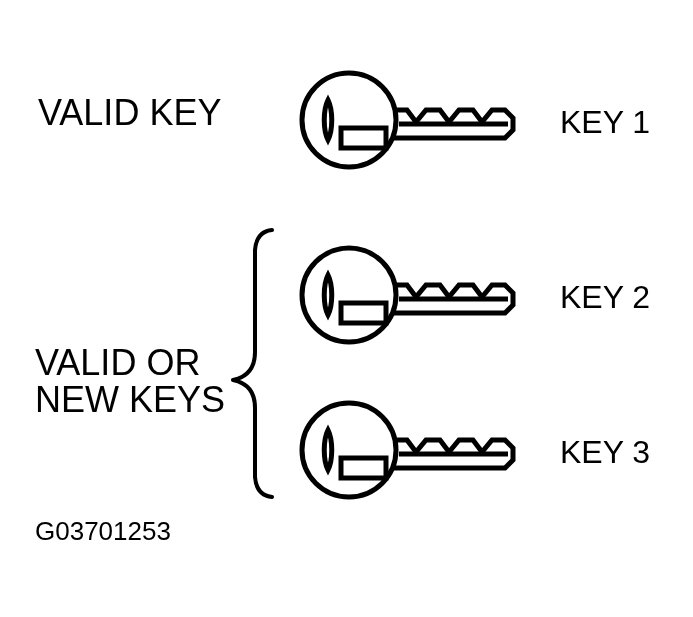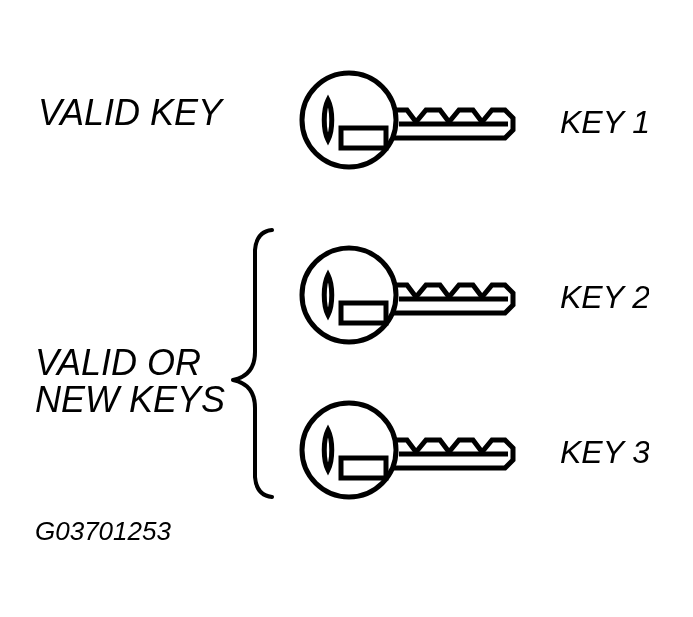--- a/index.html
+++ b/index.html
@@ -10,21 +10,20 @@
   }
   body {
     font-family: "Liberation Sans", sans-serif;
   }
   #figure-root {
     position: relative;
     width: 649px;
     height: 617px;
     background: #ffffff;
     overflow: hidden;
-    font-style: italic;
   }
   #figure-svg {
     position: absolute;
     left: 0;
     top: 0;
     width: 693px;
     height: 617px;
     display: block;
   }
   .diagram-label {

